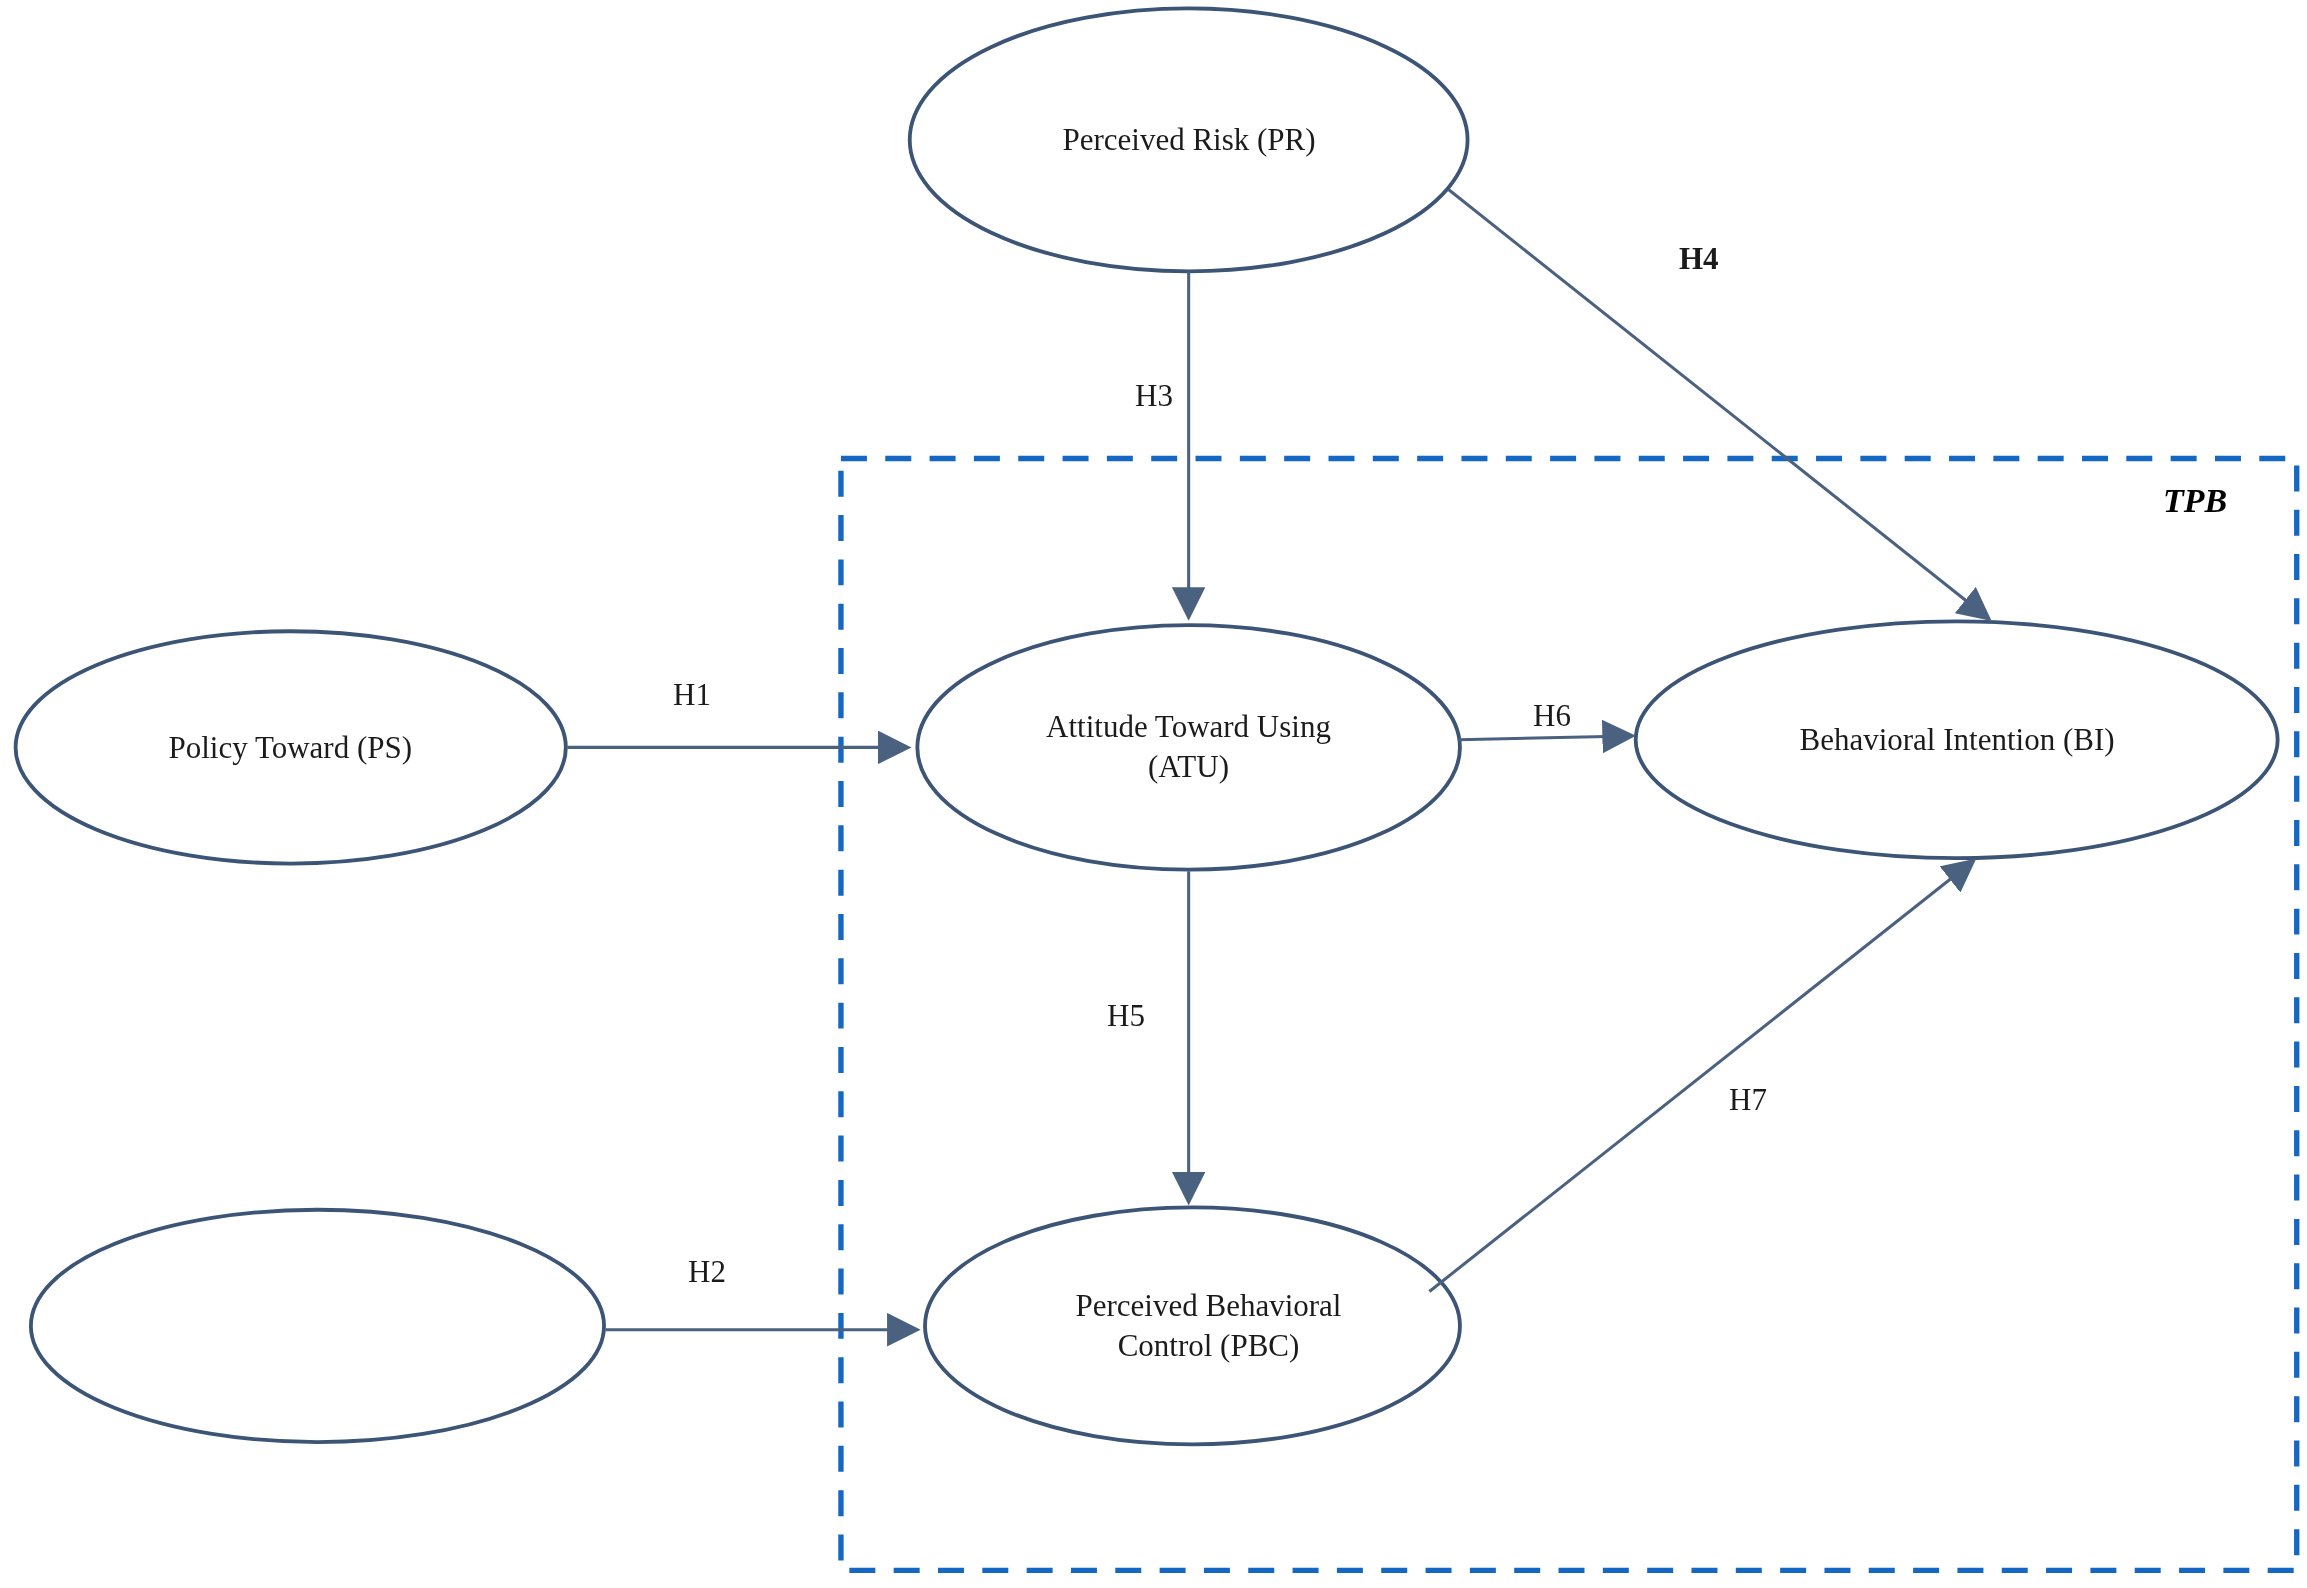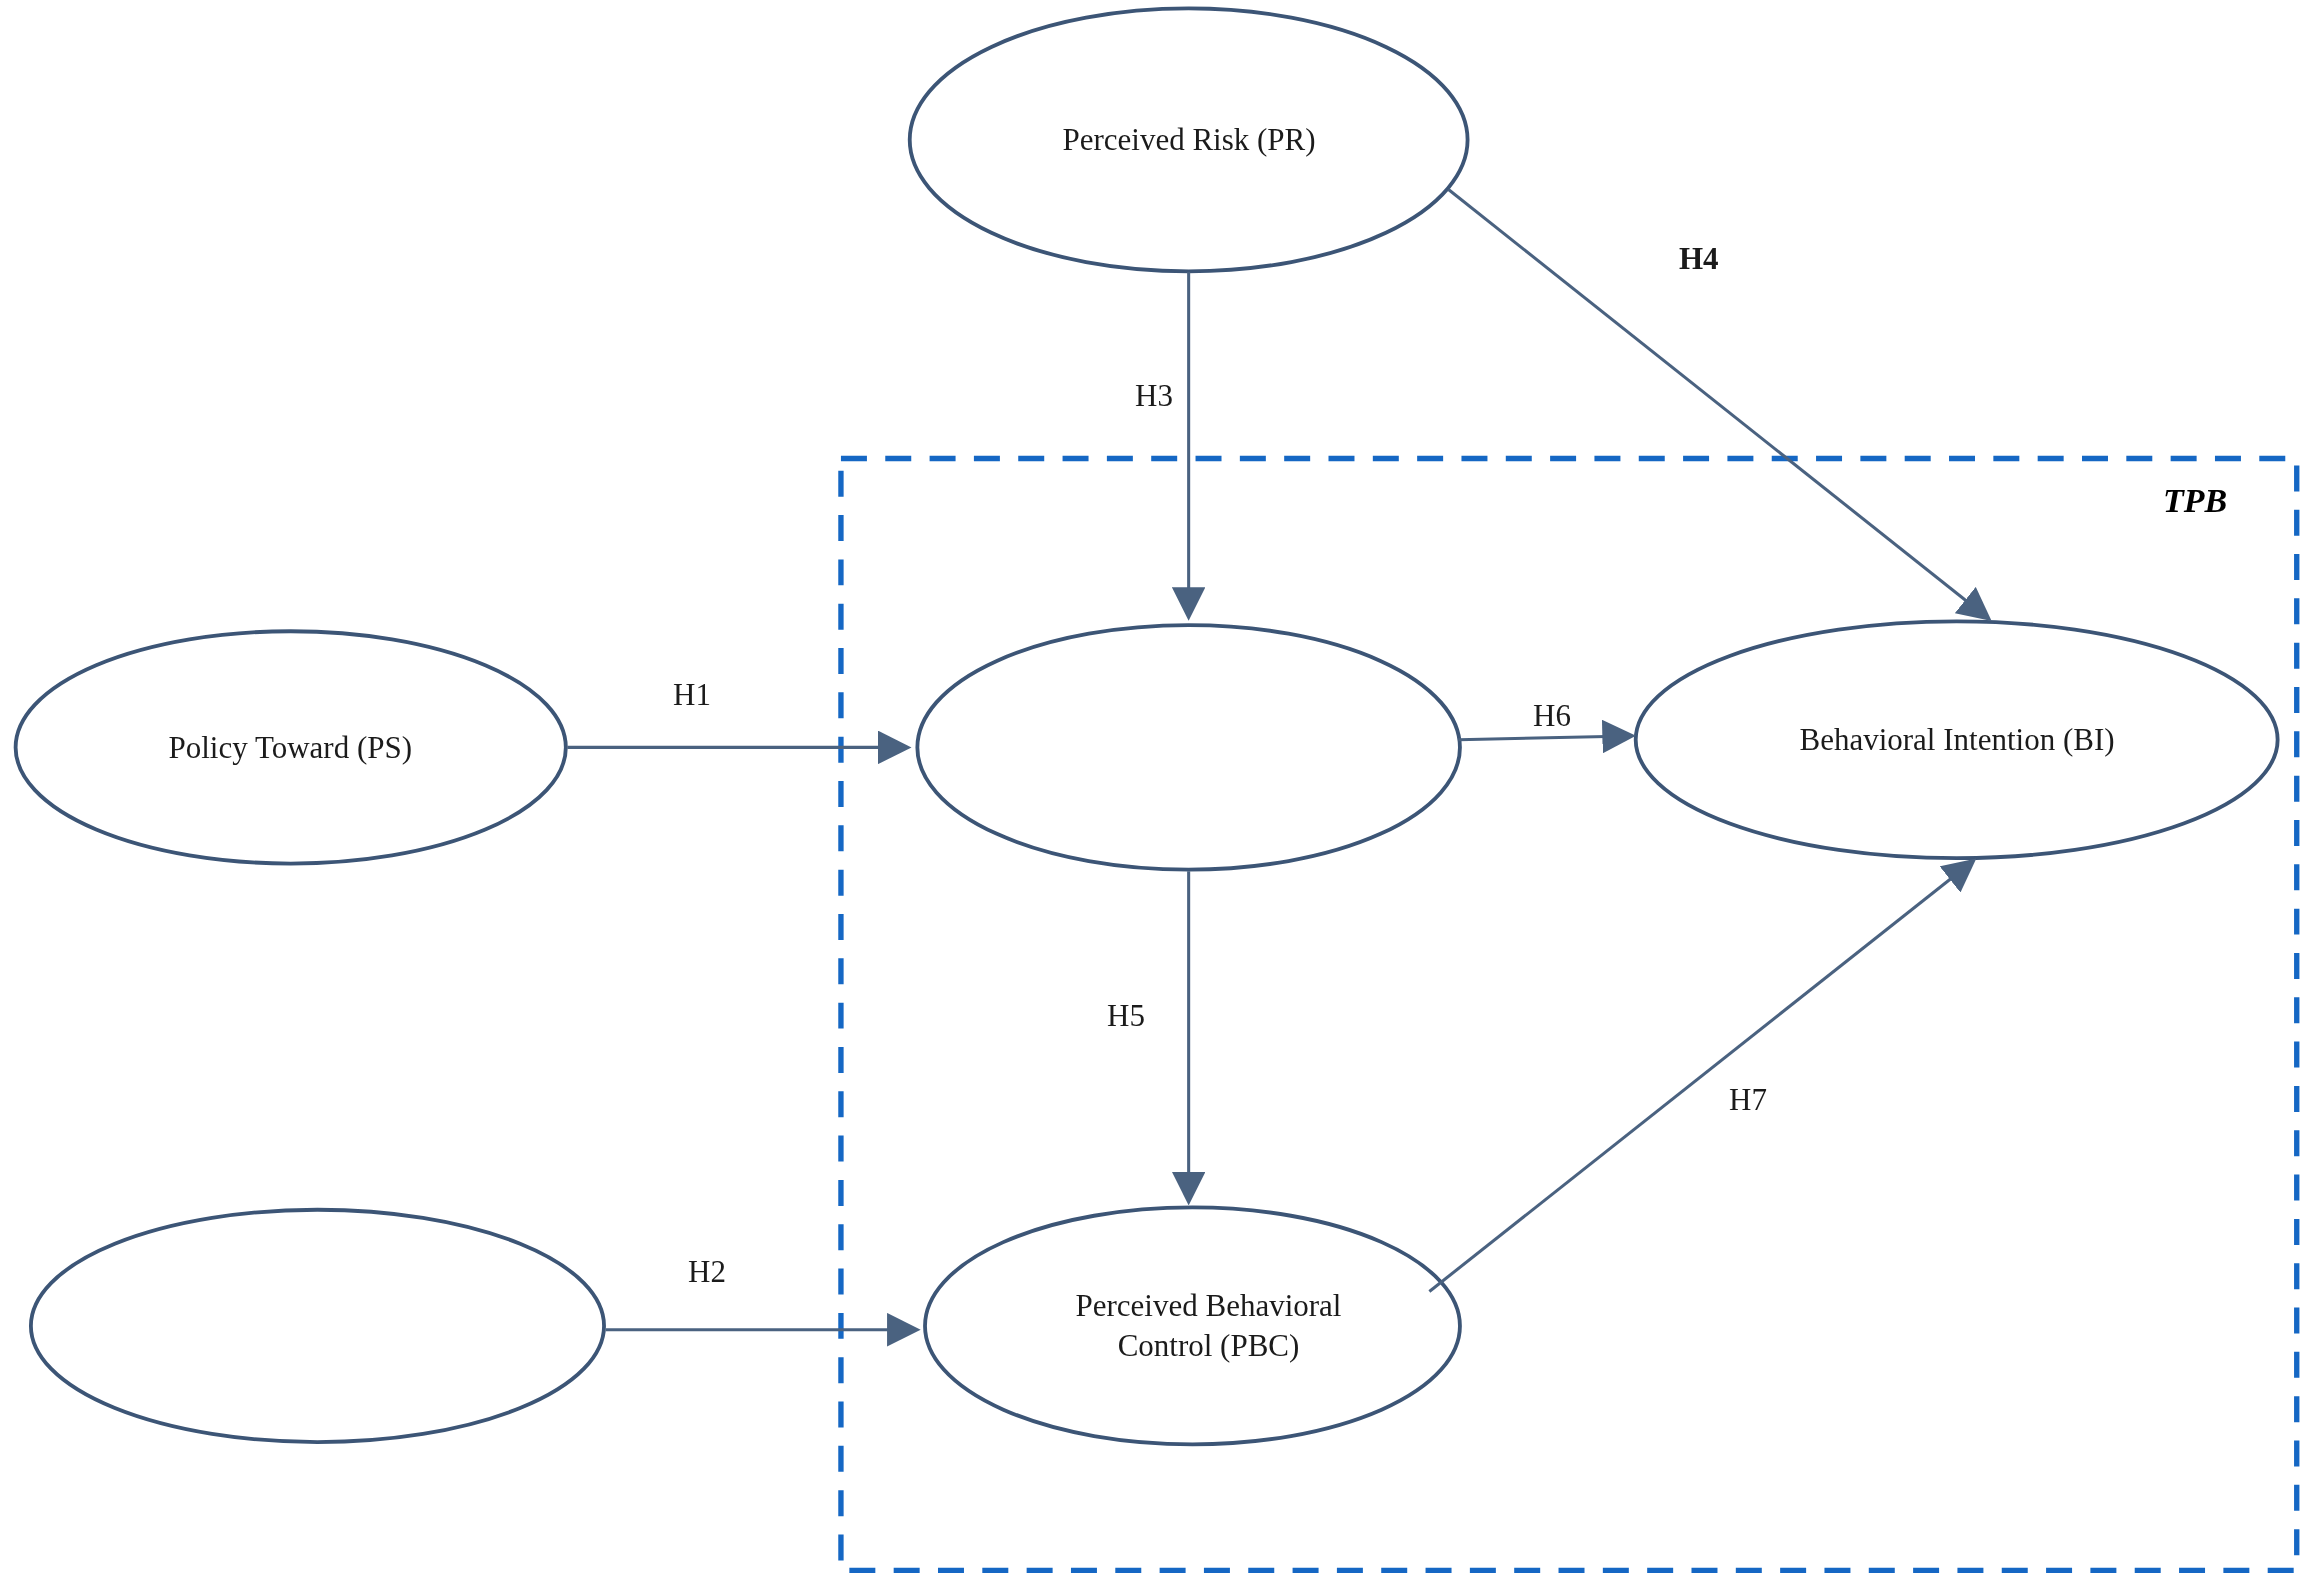--- a/index.html
+++ b/index.html
@@ -89,20 +89,22 @@
 
     <line x1="1908" y1="968" x2="2133" y2="963" stroke="#4a6280" stroke-width="4" marker-end="url(#arrow)"></line>
 
     <line x1="1870" y1="1690" x2="2580" y2="1128" stroke="#4a6280" stroke-width="4" marker-end="url(#arrow)"></line>
   </svg>
 
   <div class="node-label" style="left:910px; top:120px; width:558px;">Perceived Risk (PR)</div>
 
   <div class="node-label" style="left:15.3px; top:728px; width:550px;">Policy Toward (PS)</div>
 
+  <div class="node-label" style="left:917px; top:707px; width:543px;">Attitude Toward Using
+(ATU)</div>
 
   <div class="node-label" style="left:1636px; top:720px; width:642px;">Behavioral Intention (BI)</div>
 
 
   <div class="node-label" style="left:925px; top:1286px; width:535px;padding-left:16px;">Perceived Behavioral
 Control (PBC)</div>
 
   <div class="edge-label" style="left:673px; top:677px;">H1</div>
 
   <div class="edge-label" style="left:688px; top:1254px;">H2</div>

